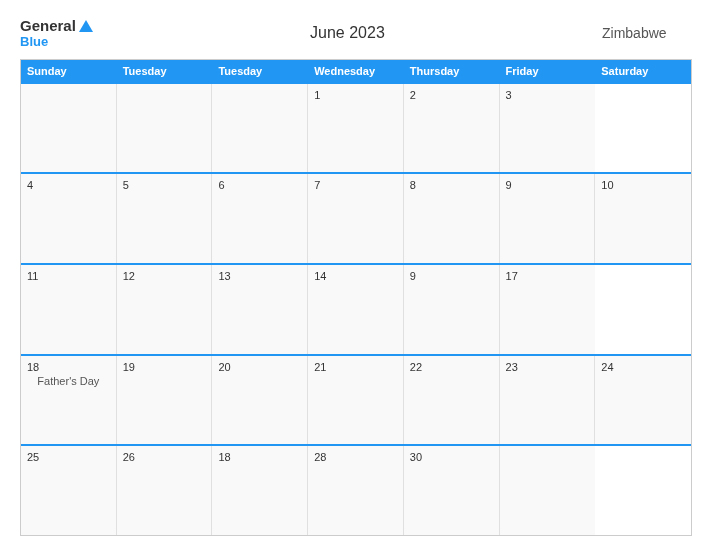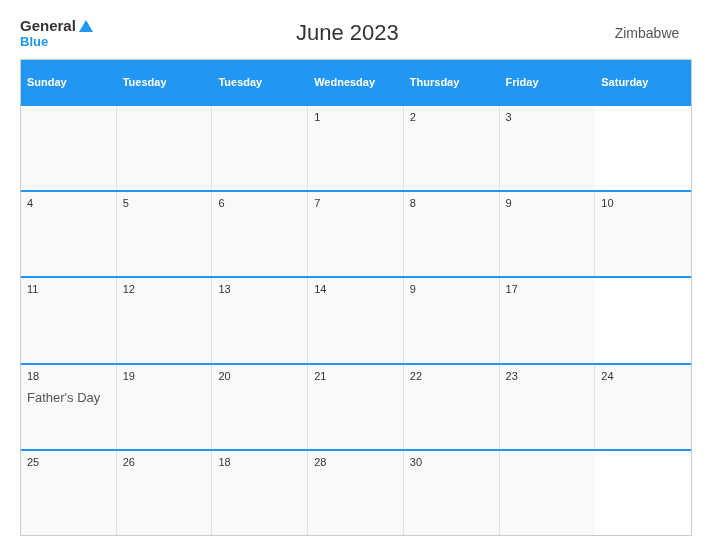--- a/index.html
+++ b/index.html
@@ -45,49 +45,49 @@
       border-bottom: 12px solid #2196f3;
       margin-left: 3px;
       margin-bottom: 1px;
     }
     .logo-blue {
       font-size: 13px;
       font-weight: bold;
       color: #2196f3;
     }
     .header-title {
-      font-size: 22px;
+      font-size: 16px;
       font-weight: normal;
       color: #333;
       text-align: center;
       flex: 1;
     }
     .header-country {
       font-size: 14px;
       color: #555;
-      text-align: center;
+      text-align: left;
       min-width: 90px;
     }
     
     .calendar {
       flex: 1;
       display: flex;
       flex-direction: column;
       border: 1px solid #ccc;
     }
     .cal-header-row {
       display: grid;
       grid-template-columns: repeat(7, 1fr);
       background-color: #2196f3;
     }
     .cal-header-cell {
       color: #fff;
       font-size: 11px;
       font-weight: bold;
-      padding: 16px 6px;
+      padding: 5px 6px;
       text-align: left;
     }
     .cal-body {
       flex: 1;
       display: flex;
       flex-direction: column;
     }
     .cal-week {
       display: grid;
       grid-template-columns: repeat(7, 1fr);
@@ -107,24 +107,25 @@
     }
     .cal-cell.empty {
       background: #f9f9f9;
     }
     .day-num {
       font-size: 11px;
       color: #333;
       display: block;
     }
     .holiday-label {
-      font-size: 13px;
+      font-size: 11px;
       color: #555;
       display: block;
-      margin-top: 8px;
+      margin-top: 2px;
+      text-align: center;
     }
   </style>
 </head>
 <body>
 
 <div class="page">
 
   <div class="header">
     <div class="logo">
       <div class="logo-general">

